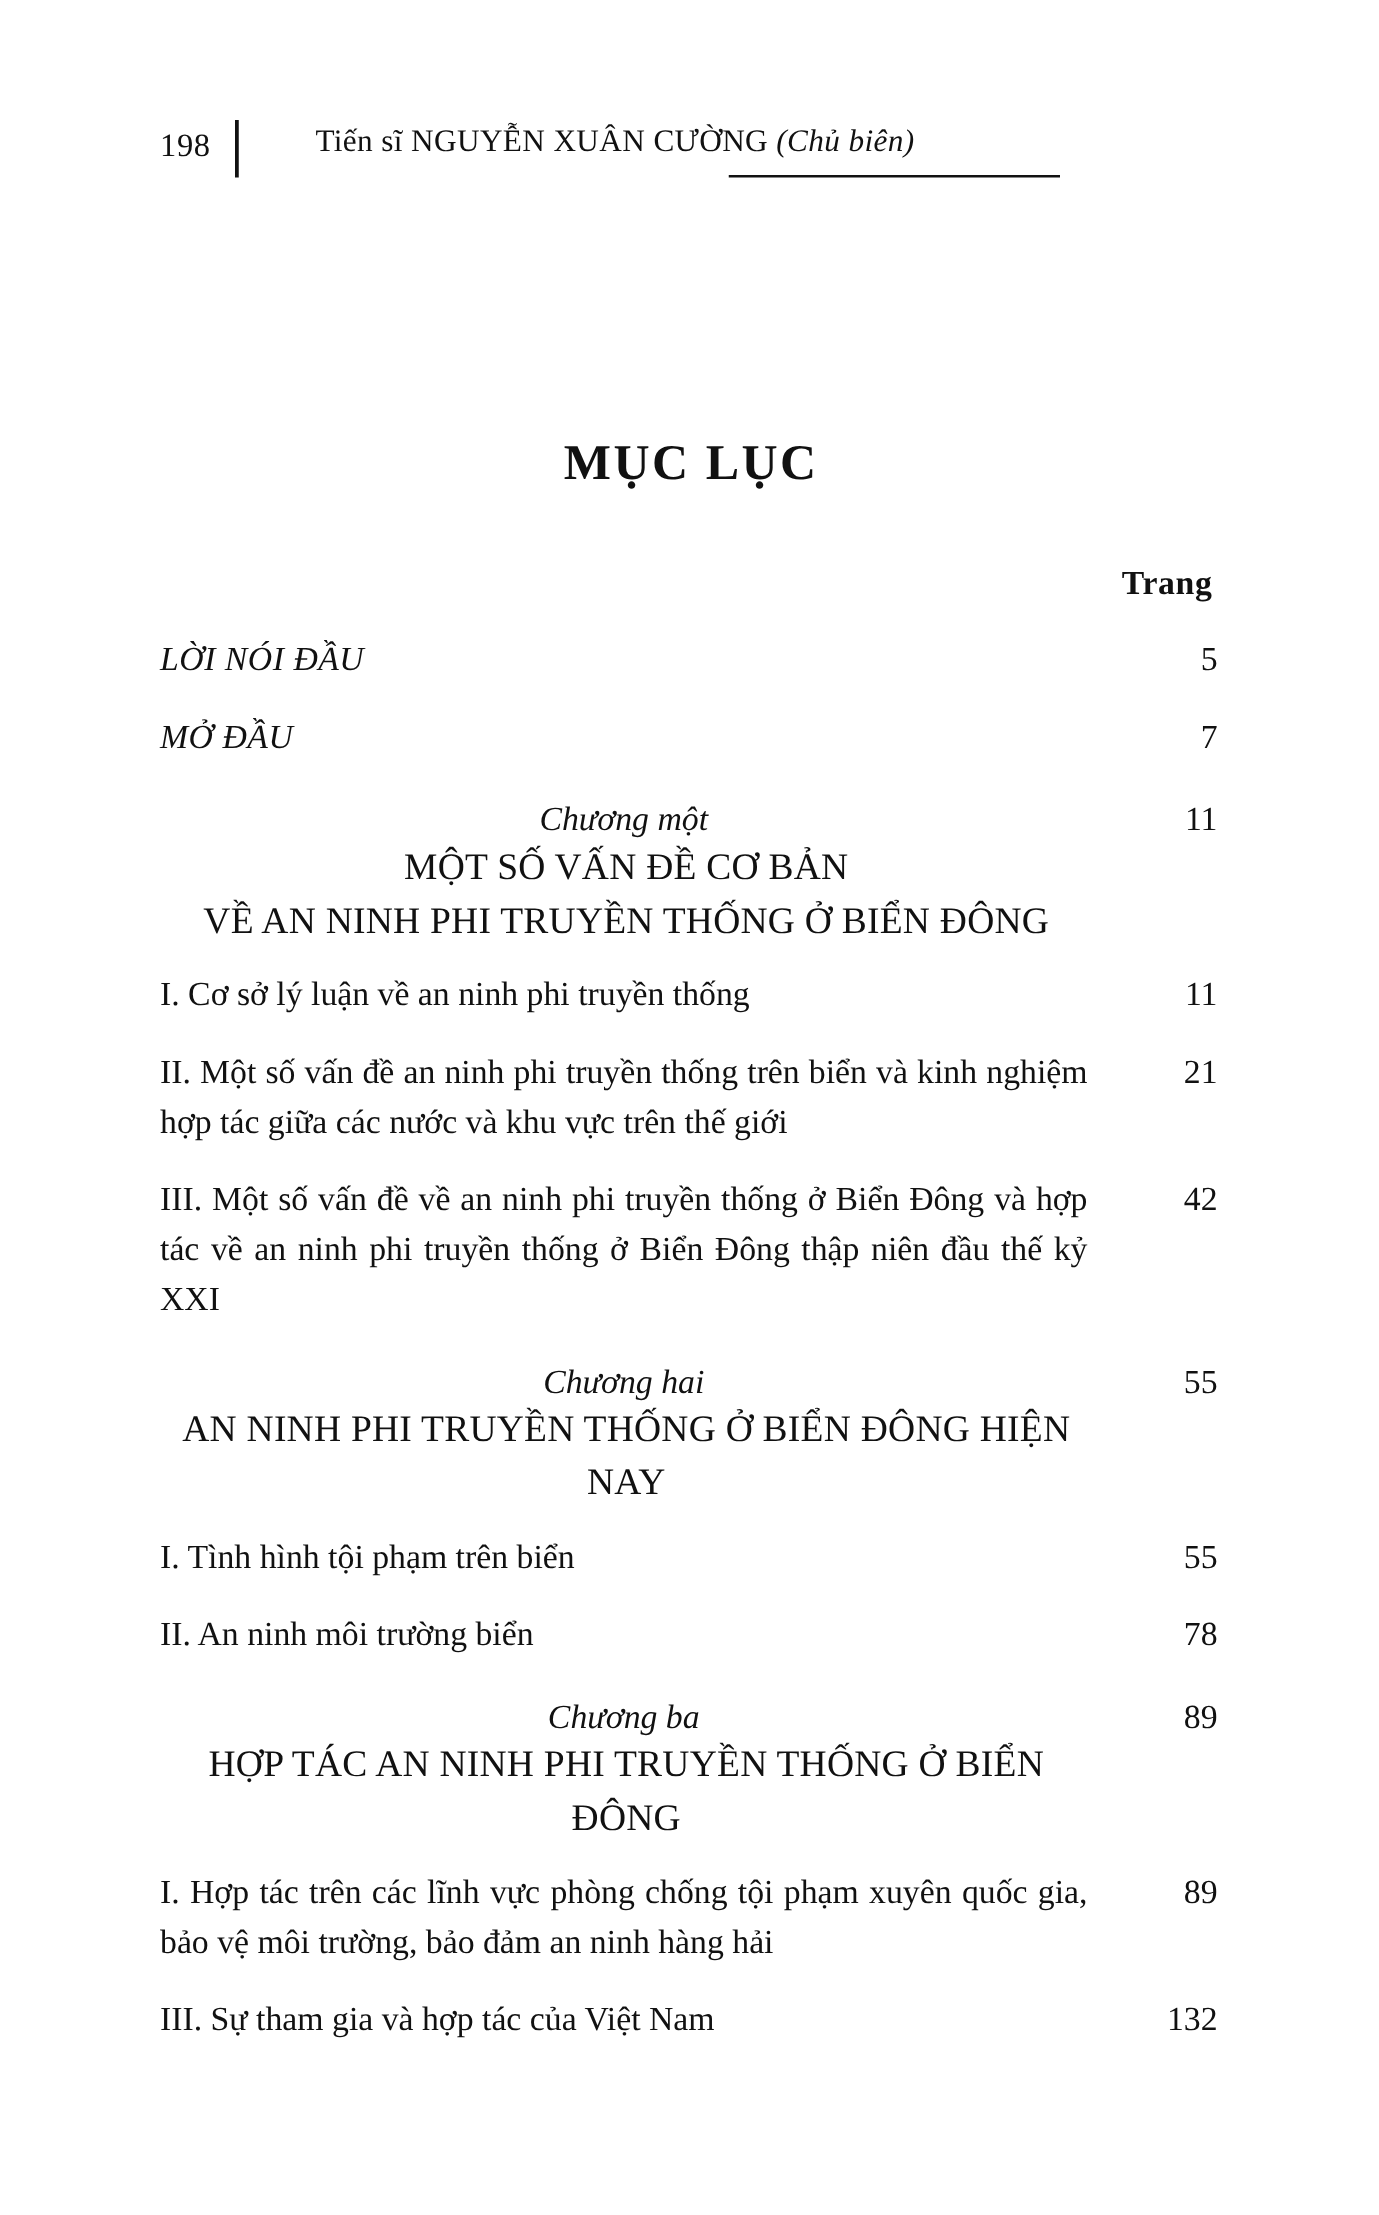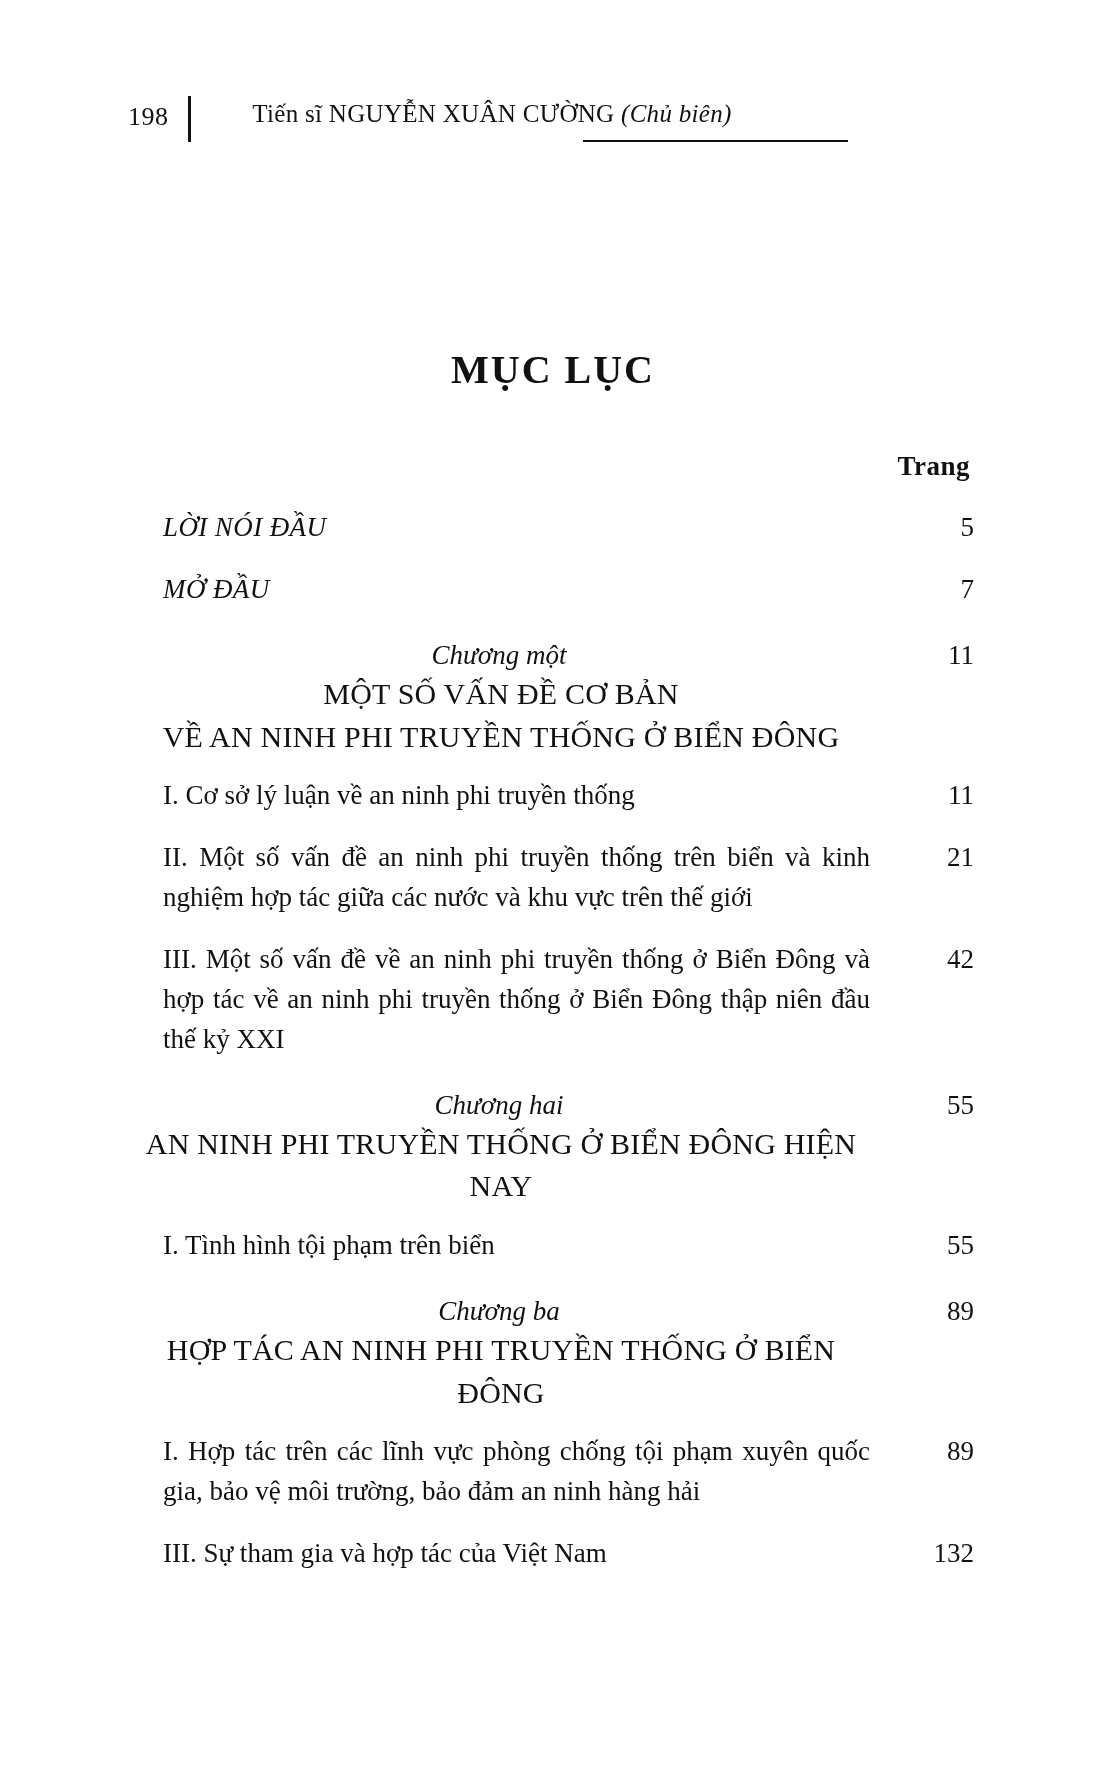--- a/index.html
+++ b/index.html
@@ -93,21 +93,20 @@
     font-size: 27px;
     font-weight: bold;
     margin: 0 8px 26px 0;
     letter-spacing: 0.5px;
   }
 
   .toc-row {
     display: flex;
     align-items: flex-start;
     margin-bottom: 22px;
-    margin-left: 35px;
   }
   .toc-row .txt {
     flex: 1 1 auto;
     font-size: 27px;
     line-height: 1.48;
     padding-left: 0px;
     text-align: justify;
     text-justify: inter-word;
     padding-right: 26px;
   }
@@ -223,20 +222,24 @@
       <div class="chapter-heading">
         <span class="line">AN NINH PHI TRUYỀN THỐNG Ở BIỂN ĐÔNG HIỆN NAY</span>
       </div>
     </div>
 
     <div class="toc-row">
       <div class="txt">I. Tình hình tội phạm trên biển</div>
       <div class="pg">55</div>
     </div>
 
+    <div class="toc-row">
+      <div class="txt">II. An ninh môi trường biển</div>
+      <div class="pg">78</div>
+    </div>
 
     <div class="chapter-block">
       <div class="chapter-row">
         <div class="chap-name">Chương ba</div>
         <div class="pg">89</div>
       </div>
       <div class="chapter-heading">
         <span class="line">HỢP TÁC AN NINH PHI TRUYỀN THỐNG Ở BIỂN ĐÔNG</span>
       </div>
     </div>

